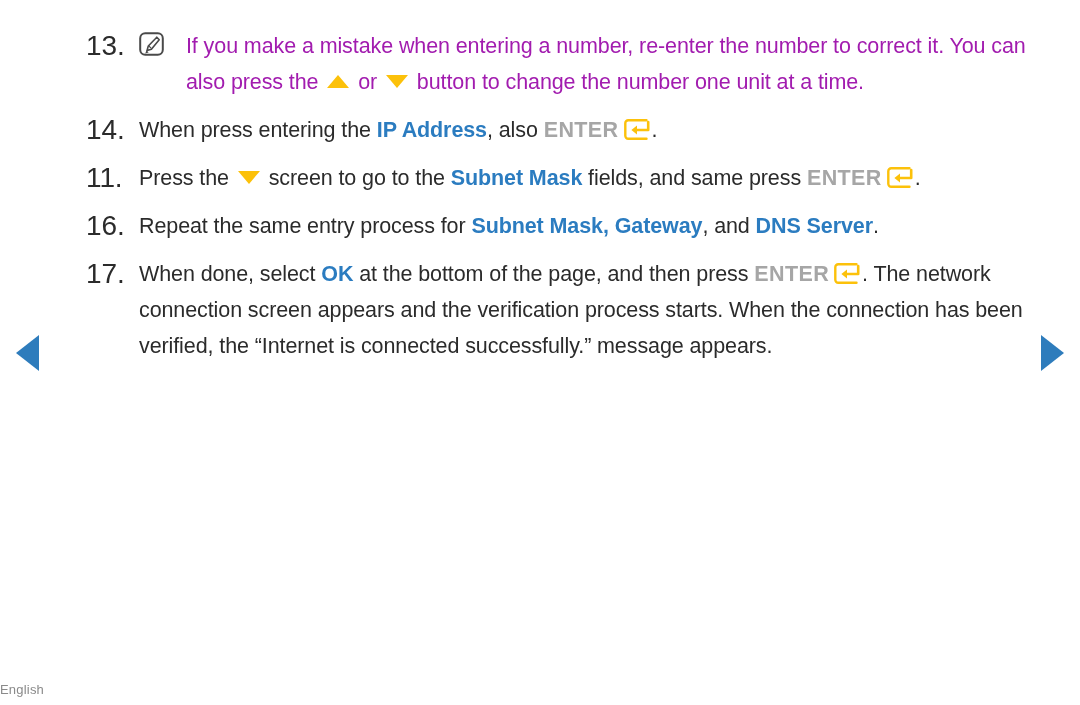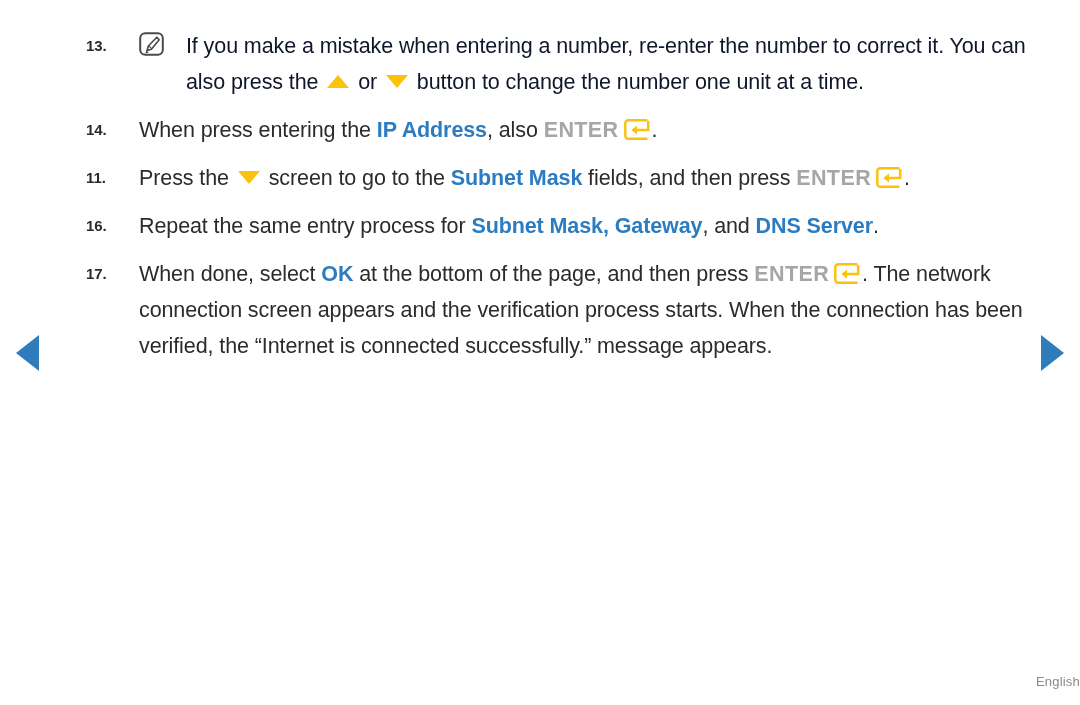--- a/index.html
+++ b/index.html
@@ -38,34 +38,34 @@
     margin-bottom: 12px;
     font-size: 21.5px;
     line-height: 36px;
     letter-spacing: -0.1px;
     color: #2b2b2b;
   }
   .step-num {
     position: absolute;
     left: 0;
     top: 0;
-    font-weight: bold;
-    font-size: 15px;
+    font-weight: normal;
+    font-size: 28px;
     color: #2b2b2b;
   }
 
   
   .note {
     position: relative;
     padding-left: 47px;
     margin-top: 14px;
     margin-bottom: 12px;
     font-size: 21.5px;
     line-height: 36px;
-    color: #0f172a;
+    color: #a21caf;
   }
   .note-icon {
     position: absolute;
     left: 0;
     top: 4px;
     width: 28px;
     height: 25px;
   }
 
   
@@ -127,22 +127,22 @@
     border-top: 18px solid transparent;
     border-bottom: 18px solid transparent;
     border-left: 23px solid #2e7cbc;
   }
 
   
   .footer {
     position: absolute;
     left: 0;
     right: 0;
-    bottom: 16px;
-    text-align: right;
+    bottom: 8px;
+    text-align: left;
     font-size: 13px;
     color: #8a8a8a;
     letter-spacing: 0.2px;
   }
 </style>
 </head>
 <body>
 
 <div class="page">
 
@@ -151,21 +151,21 @@
               <rect x="1.2" y="1.2" width="22.6" height="21.6" rx="5" ry="5" fill="#ffffff" stroke="#4a4a4a" stroke-width="2"></rect>
               <path d="M17.8 5.2 L9.3 14.0 L8.0 18.6 L12.4 17.2 L20.2 7.8 Z" fill="#ffffff" stroke="#4a4a4a" stroke-width="1.6" stroke-linejoin="round"></path>
               <path d="M9.6 13.6 L12.0 16.2" stroke="#4a4a4a" stroke-width="1.2"></path>
               <path d="M7.6 18.2 L6.2 21.6 L9.6 20.4 Z" fill="#4a4a4a"></path>
             </svg></span><span><span>If you make a mistake when entering a number, re-enter the number to correct it. You can also press the </span><span class="tri tri-up"></span><span> or </span><span class="tri tri-down"></span><span> button to change the number one unit at a time.</span></span></div></div>
       <div class="step"><span class="step-num">14.</span><span><span>When press entering the </span><span class="blue">IP Address</span><span>, also </span><span class="enter-word">ENTER</span><span class="enter-icon"><svg viewBox="0 0 26 21" width="26" height="21">
               <path d="M22.5 1.3 H4.2 A2.9 2.9 0 0 0 1.3 4.2 V16.8 A2.9 2.9 0 0 0 4.2 19.7 H22.5" fill="none" stroke="#fcc10a" stroke-width="2.4" stroke-linecap="round"></path>
               <path d="M24.2 3.0 V11.0 H11.5" fill="none" stroke="#fcc10a" stroke-width="2.6" stroke-linecap="round" stroke-linejoin="round"></path>
               <path d="M13.0 6.4 L7.4 11.0 L13.0 15.6 Z" fill="#fcc10a"></path>
             </svg></span><span>.</span></span></div>
-      <div class="step"><span class="step-num">11.</span><span><span>Press the </span><span class="tri tri-down"></span><span> screen to go to the </span><span class="blue">Subnet Mask</span><span> fields, and then press </span><span class="enter-word">ENTER</span><span class="enter-icon"><svg viewBox="0 0 26 21" width="26" height="21">
+      <div class="step"><span class="step-num">11.</span><span><span>Press the </span><span class="tri tri-down"></span><span> screen to go to the </span><span class="blue">Subnet Mask</span><span> fields, and same press </span><span class="enter-word">ENTER</span><span class="enter-icon"><svg viewBox="0 0 26 21" width="26" height="21">
               <path d="M22.5 1.3 H4.2 A2.9 2.9 0 0 0 1.3 4.2 V16.8 A2.9 2.9 0 0 0 4.2 19.7 H22.5" fill="none" stroke="#fcc10a" stroke-width="2.4" stroke-linecap="round"></path>
               <path d="M24.2 3.0 V11.0 H11.5" fill="none" stroke="#fcc10a" stroke-width="2.6" stroke-linecap="round" stroke-linejoin="round"></path>
               <path d="M13.0 6.4 L7.4 11.0 L13.0 15.6 Z" fill="#fcc10a"></path>
             </svg></span><span>.</span></span></div>
       <div class="step"><span class="step-num">16.</span><span><span>Repeat the same entry process for </span><span class="blue">Subnet Mask, Gateway</span><span>, and </span><span class="blue">DNS Server</span><span>.</span></span></div>
       <div class="step"><span class="step-num">17.</span><span><span>When done, select </span><span class="blue">OK</span><span> at the bottom of the page, and then press </span><span class="enter-word">ENTER</span><span class="enter-icon"><svg viewBox="0 0 26 21" width="26" height="21">
               <path d="M22.5 1.3 H4.2 A2.9 2.9 0 0 0 1.3 4.2 V16.8 A2.9 2.9 0 0 0 4.2 19.7 H22.5" fill="none" stroke="#fcc10a" stroke-width="2.4" stroke-linecap="round"></path>
               <path d="M24.2 3.0 V11.0 H11.5" fill="none" stroke="#fcc10a" stroke-width="2.6" stroke-linecap="round" stroke-linejoin="round"></path>
               <path d="M13.0 6.4 L7.4 11.0 L13.0 15.6 Z" fill="#fcc10a"></path>
             </svg></span><span>. The network connection screen appears and the verification process starts. When the connection has been verified, the “Internet is connected successfully.” message appears.</span></span></div>

